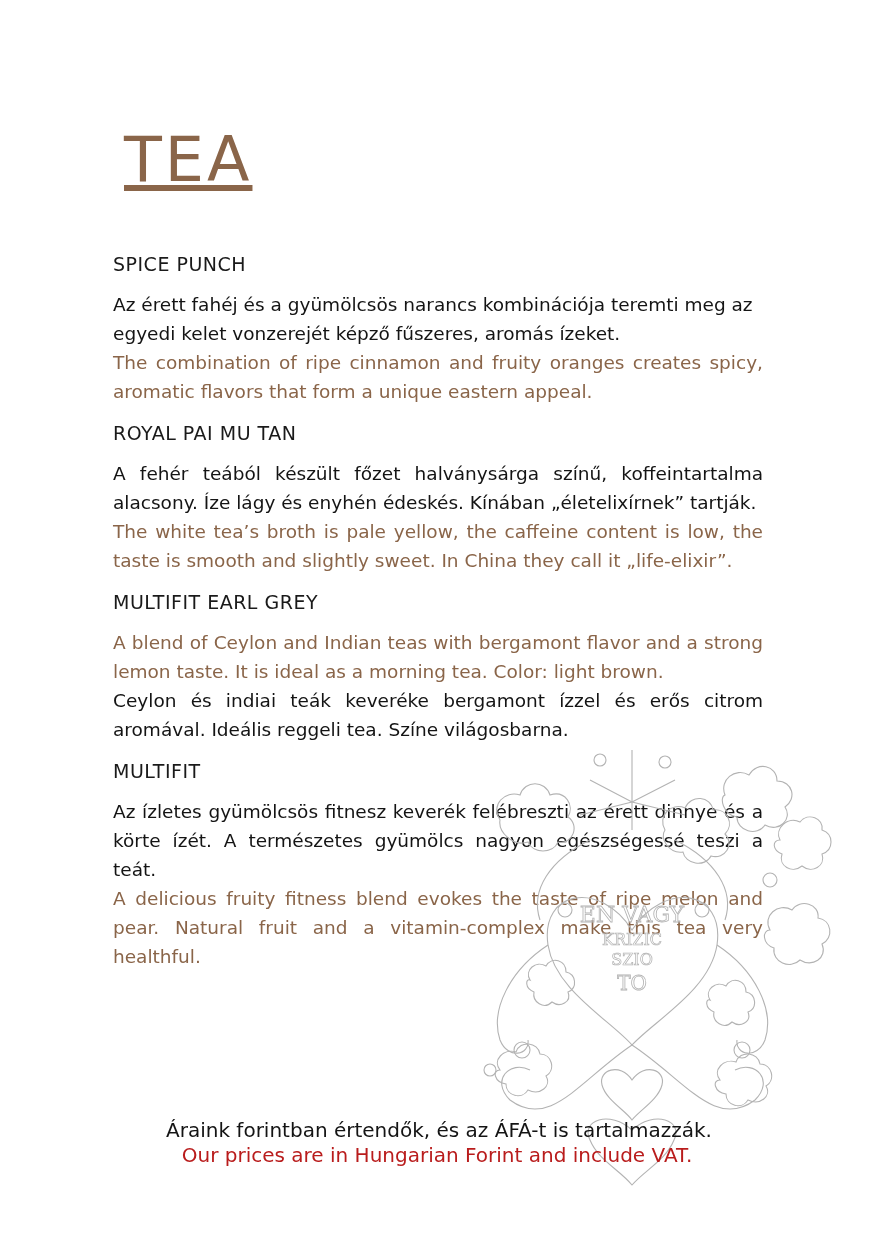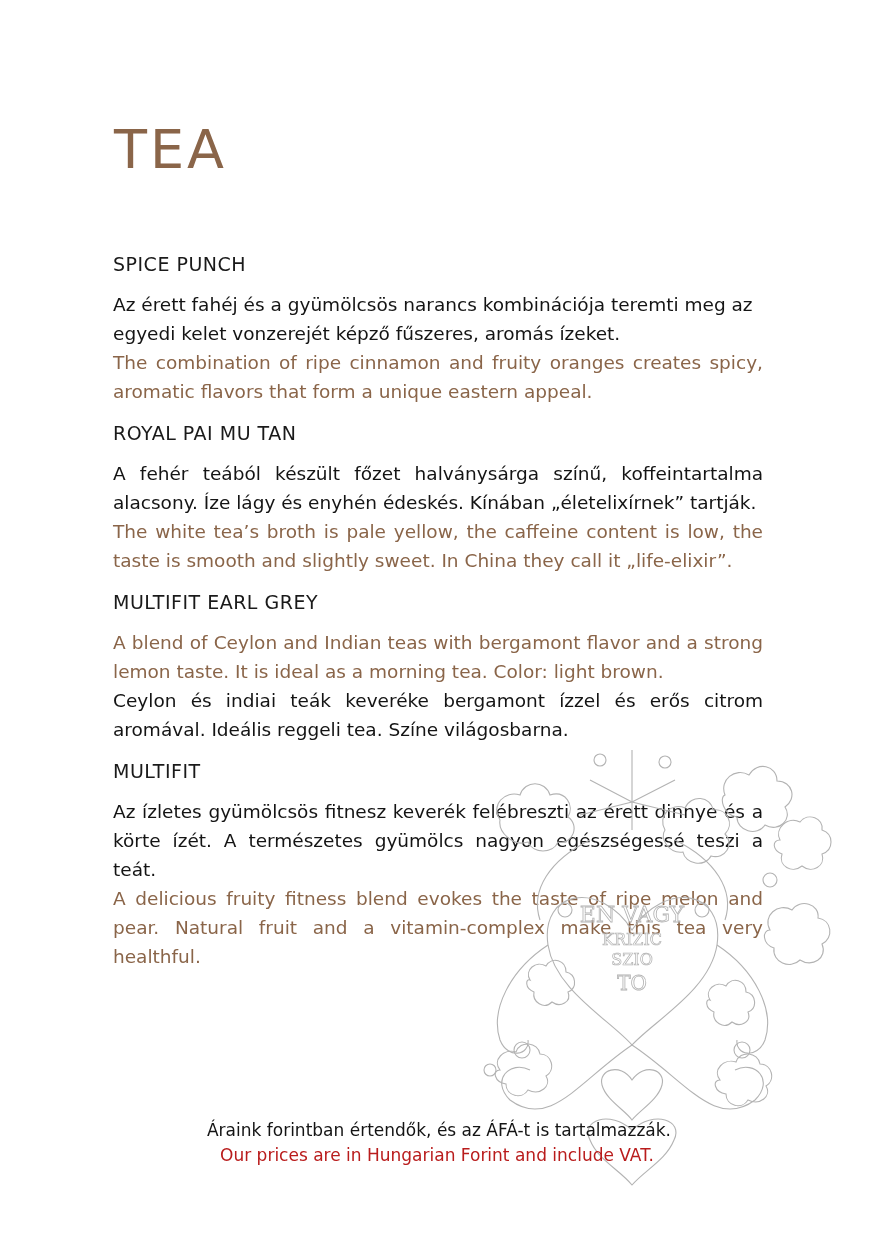--- a/index.html
+++ b/index.html
@@ -11,27 +11,28 @@
       width: 874px;
       height: 1241px;
       position: relative;
       overflow: hidden;
       font-family: "DejaVu Sans", sans-serif;
     }
     .page-title {
       position: absolute;
       left: 112px;
       top: 112px;
-      font-size: 54px;
+      font-size: 62px;
       line-height: 72px;
       letter-spacing: 3px;
       color: #8a6549;
       font-weight: normal;
-      margin: 2px;
+      margin: 12px;
       font-family: "DejaVu Sans", sans-serif;
+      text-decoration: underline;
     }
     .content {
       position: absolute;
       left: 113px;
       top: 250px;
       width: 650px;
     }
     .item-name {
       font-size: 19px;
       line-height: 28px;
@@ -56,21 +57,21 @@
     }
     .menu-item {
       margin-bottom: 13px;
     }
     .footer {
       position: absolute;
       left: 0;
       width: 874px;
       top: 1118px;
       text-align: center;
-      font-size: 17px;
+      font-size: 20px;
       line-height: 25px;
       font-family: "DejaVu Sans", sans-serif;
     }
     .footer .hu { color: #141414; padding-left: 4px; }
     .footer .en { color: #b91c1c; }
     .ornament {
       position: absolute;
       left: 470px;
       top: 740px;
       width: 390px;

